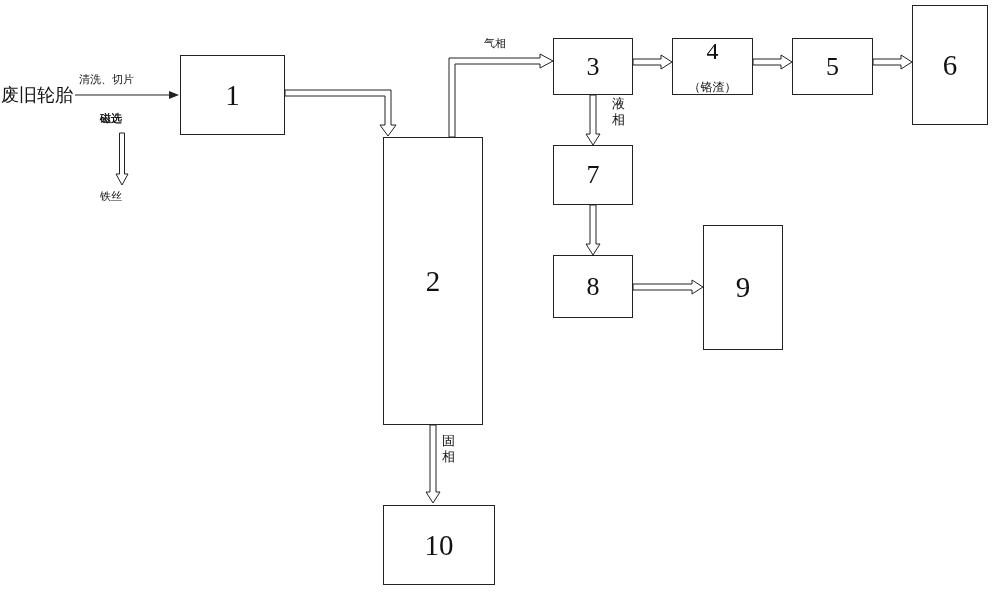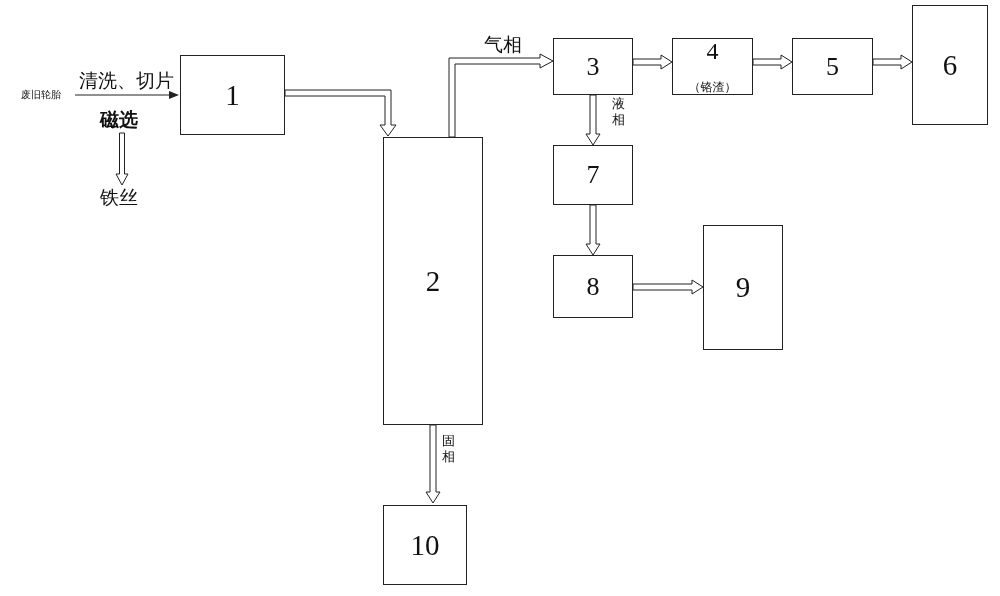--- a/index.html
+++ b/index.html
@@ -3,21 +3,21 @@
 <meta charset="utf-8">
 <style>
   html,body{margin:0;padding:0;background:#fff;}
   .canvas{position:relative;width:1000px;height:596px;background:#fff;overflow:hidden;
           font-family:"DejaVu Sans", sans-serif;color:#111;}
   .arrows{position:absolute;left:0;top:0;width:1000px;height:596px;}
   .box{position:absolute;background:#fff;border:1px solid #222;box-sizing:border-box;
        display:flex;flex-direction:column;align-items:center;justify-content:center;
        font-family:"Liberation Serif", serif;font-size:29px;line-height:1.05;color:#111;}
   .box .note{font-family:"DejaVu Sans", sans-serif;font-size:12px;line-height:14px;margin-top:15px;}
-  .lbl{position:absolute;font-size:19px;line-height:16px;white-space:nowrap;color:#111;}
+  .lbl{position:absolute;font-size:11px;line-height:16px;white-space:nowrap;color:#111;}
   .vlbl{position:absolute;width:15px;font-size:13px;line-height:16px;word-break:break-all;
         white-space:normal;color:#111;}
 </style>
 </head>
 <body>
 
 <div class="canvas">
 
   <svg class="arrows" viewBox="0 0 1000 596" xmlns="http://www.w3.org/2000/svg">
 
@@ -75,25 +75,25 @@
   </div>
 
   <div class="box" style="left:553px;top:255px;width:80px;height:63px;font-size:26px;">
     <span>8</span>
   </div>
 
   <div class="box" style="left:703px;top:225px;width:80px;height:125px;">
     <span>9</span>
   </div>
 
-  <div class="box" style="left:383px;top:505px;width:84px;height:80px;">
+  <div class="box" style="left:383px;top:505px;width:112px;height:80px;">
     <span>10</span>
   </div>
 
-  <div class="lbl" style="left:21px;top:87px;font-size:10px;">废旧轮胎</div>
+  <div class="lbl" style="left:1px;top:87px;font-size:18px;">废旧轮胎</div>
 
   <div class="lbl" style="left:79px;top:72px;">清洗、切片</div>
 
   <div class="lbl" style="left:100px;top:111px;font-weight:bold;">磁选</div>
 
   <div class="lbl" style="left:100px;top:189px;">铁丝</div>
 
   <div class="lbl" style="left:484px;top:36px;">气相</div>
 
   <div class="vlbl" style="left:610px;top:96px;text-align:right;">液相</div>

